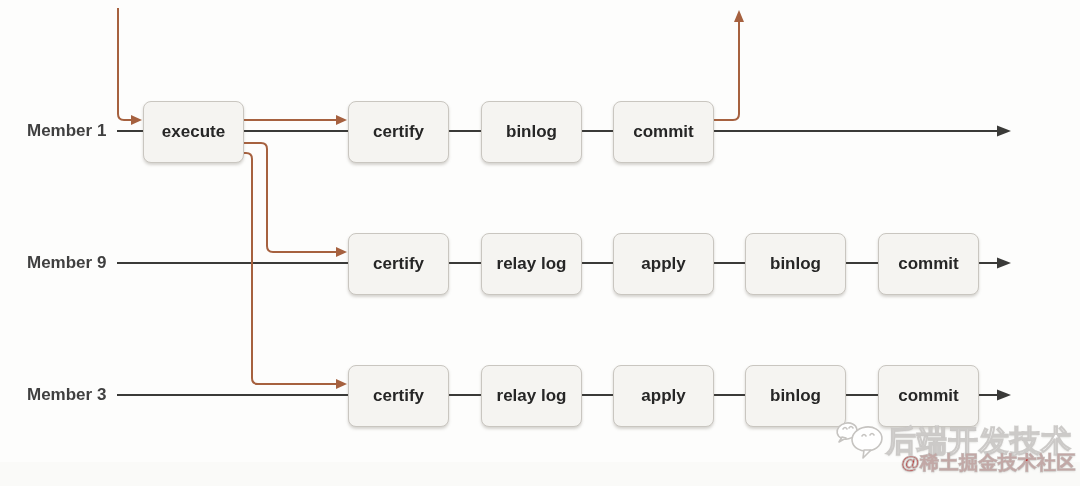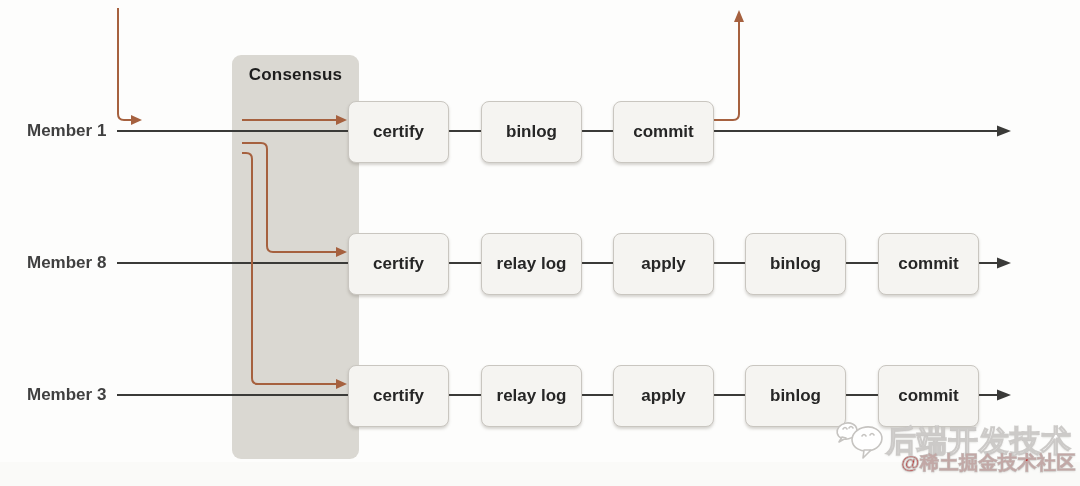--- a/index.html
+++ b/index.html
@@ -47,23 +47,20 @@
   }
   .wm-icon{ position:absolute; left:834px; top:414px; }
 </style>
 </head>
 <body>
 
 <div class="stage">
 
   <div class="bottom-strip"></div>
 
-  <div class="band">
-    <div class="band-title">Consensus</div>
-  </div>
 
   <svg class="wires" width="1080" height="486" viewBox="0 0 1080 486">
 
     <g stroke="#3a3a38" stroke-width="2" fill="none">
       <path d="M117 131 H998"></path>
       <path d="M117 263 H998"></path>
       <path d="M117 395 H998"></path>
     </g>
     <g fill="#3a3a38">
       <polygon points="997,125.5 1011,131 997,136.5"></polygon>
@@ -81,23 +78,24 @@
     <g fill="#a6613f">
       <polygon points="131,115 142,120 131,125"></polygon>
       <polygon points="336,115 347,120 336,125"></polygon>
       <polygon points="336,247 347,252 336,257"></polygon>
       <polygon points="336,379 347,384 336,389"></polygon>
       <polygon points="734,22 739,10 744,22"></polygon>
     </g>
   </svg>
 
   <div class="member-label" style="top:121px">Member 1</div>
-  <div class="member-label" style="top:253px">Member 8</div>
+  <div class="member-label" style="top:253px">Member 9</div>
   <div class="member-label" style="top:385px">Member 3</div>
 
+  <div class="node" style="left:143px;top:101px">execute</div>
   <div class="node" style="left:348px;top:101px">certify</div>
   <div class="node" style="left:481px;top:101px">binlog</div>
   <div class="node" style="left:613px;top:101px">commit</div>
 
   <div class="node" style="left:348px;top:233px">certify</div>
   <div class="node" style="left:481px;top:233px">relay log</div>
   <div class="node" style="left:613px;top:233px">apply</div>
   <div class="node" style="left:745px;top:233px">binlog</div>
   <div class="node" style="left:878px;top:233px">commit</div>
 

